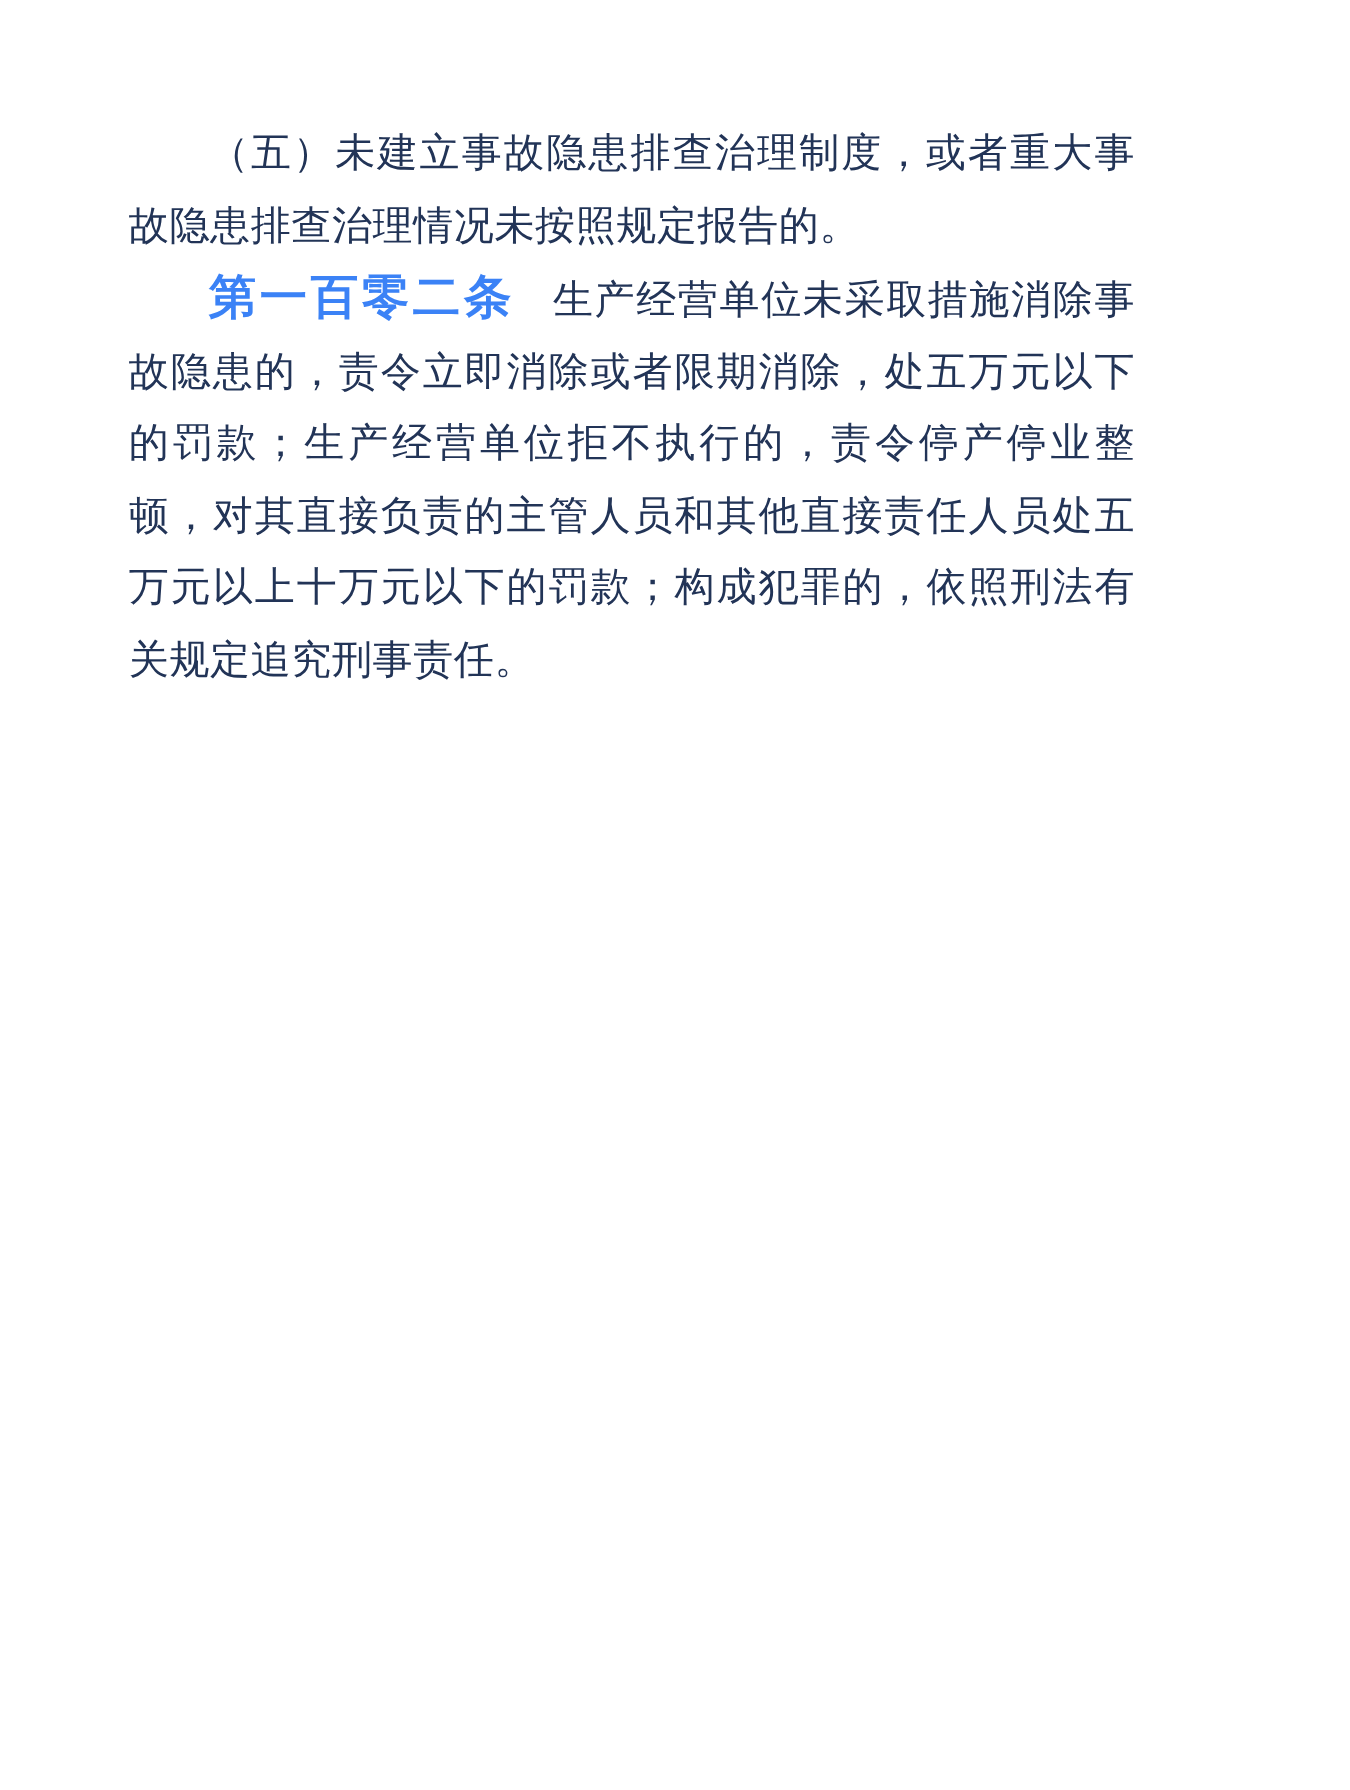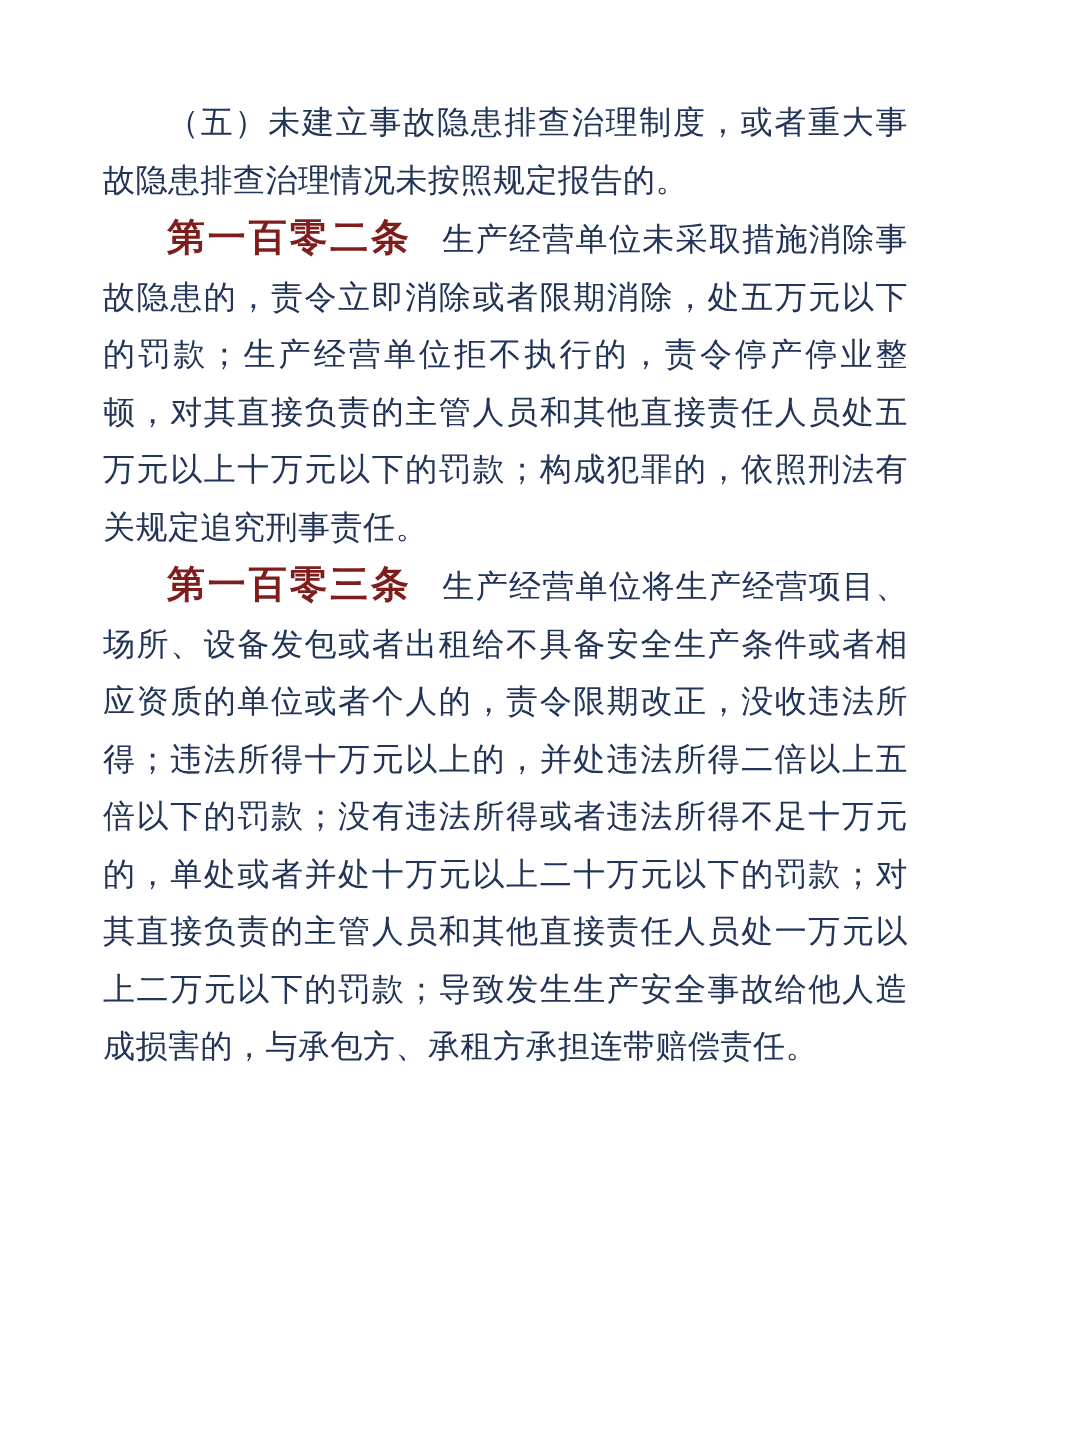--- a/index.html
+++ b/index.html
@@ -30,29 +30,28 @@
     line-height: 57.5px;
     color: #223457;
     letter-spacing: 0.5px;
     word-break: break-all;
   }
   .article-number {
     font-family: "DejaVu Sans", "Liberation Sans", sans-serif;
     font-weight: bold;
     font-size: 38px;
     letter-spacing: 2px;
-    color: #7f1d1d;
+    color: #3b82f6;
     margin-right: 0.8em;
   }
   .para-text {
     
   }
 </style>
 </head>
 <body>
 
 <div class="page">
   <div class="doc-body">
       <p class="para"><span class="para-text">（五）未建立事故隐患排查治理制度，或者重大事故隐患排查治理情况未按照规定报告的。</span></p>
       <p class="para"><span class="article-number">第一百零二条</span><span class="para-text">生产经营单位未采取措施消除事故隐患的，责令立即消除或者限期消除，处五万元以下的罚款；生产经营单位拒不执行的，责令停产停业整顿，对其直接负责的主管人员和其他直接责任人员处五万元以上十万元以下的罚款；构成犯罪的，依照刑法有关规定追究刑事责任。</span></p>
-      <p class="para"><span class="article-number">第一百零三条</span><span class="para-text">生产经营单位将生产经营项目、场所、设备发包或者出租给不具备安全生产条件或者相应资质的单位或者个人的，责令限期改正，没收违法所得；违法所得十万元以上的，并处违法所得二倍以上五倍以下的罚款；没有违法所得或者违法所得不足十万元的，单处或者并处十万元以上二十万元以下的罚款；对其直接负责的主管人员和其他直接责任人员处一万元以上二万元以下的罚款；导致发生生产安全事故给他人造成损害的，与承包方、承租方承担连带赔偿责任。</span></p>
     </div>
 </div>
 
 </body></html>

